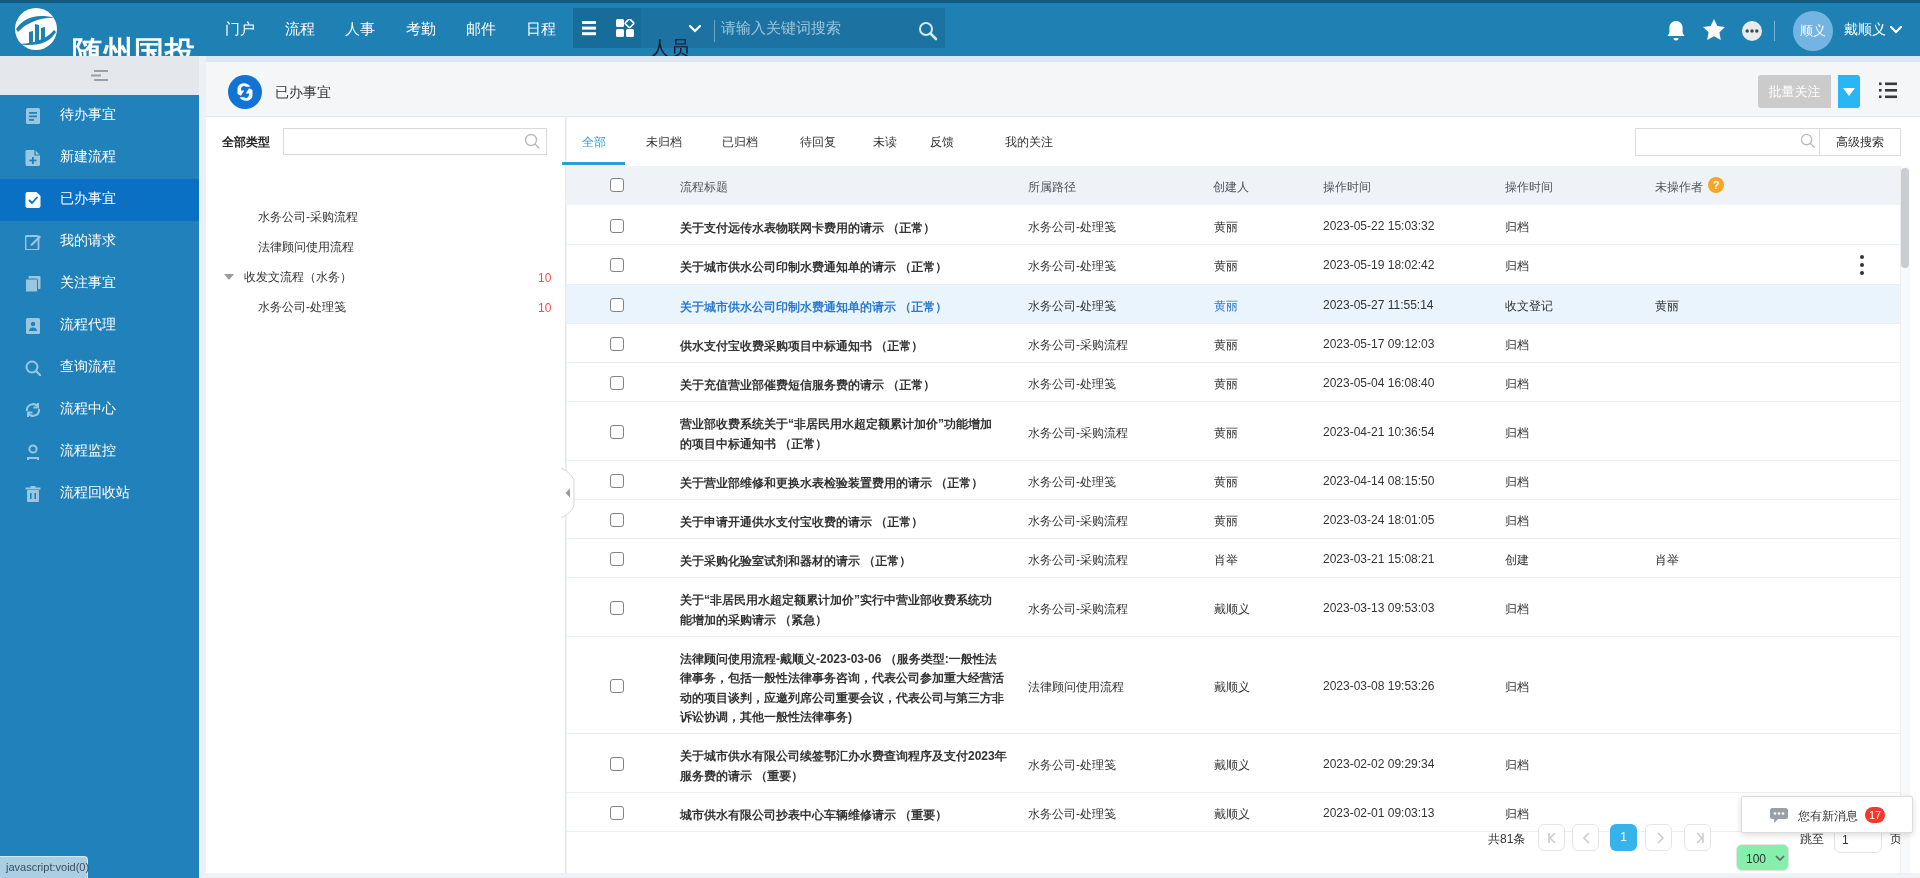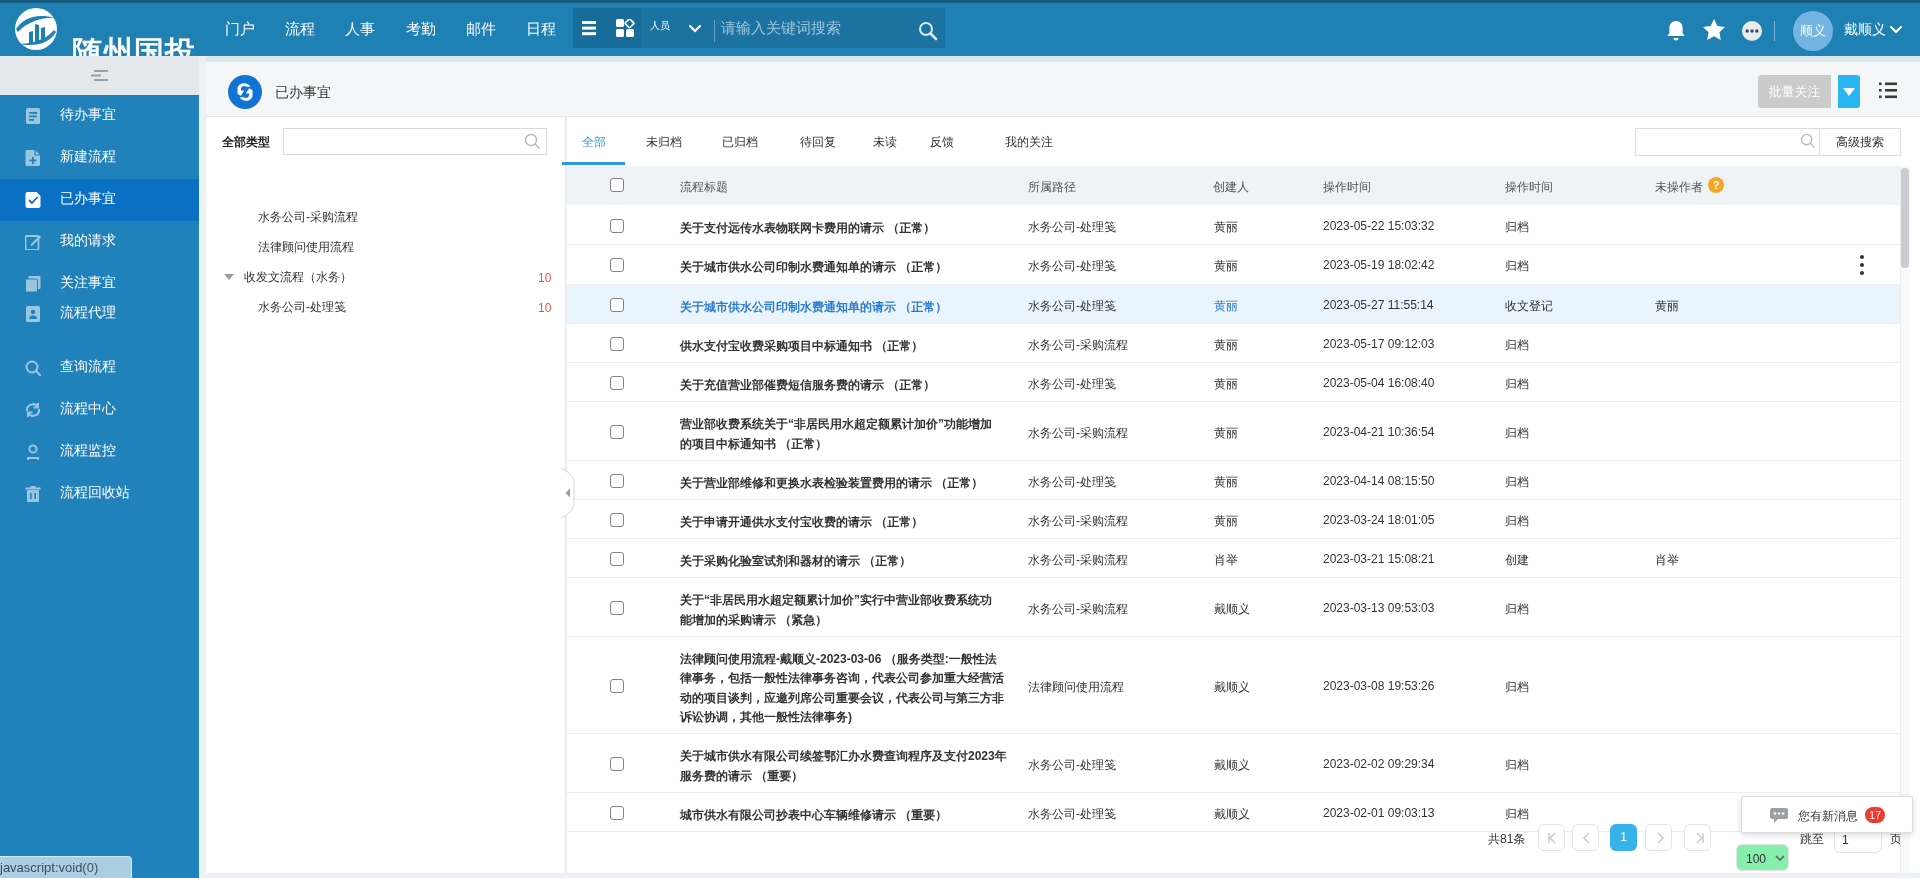--- a/index.html
+++ b/index.html
@@ -6,21 +6,21 @@
 html,body { width:1920px; height:878px; overflow:hidden; font-family:"Liberation Sans",sans-serif; }
 #app { position:relative; width:1920px; height:878px; background:#eef1f5; }
 .abs { position:absolute; }
 
 
 #topbar { position:absolute; left:0; top:0; width:1920px; height:56px; background:#1f80b4; border-top:3px solid #135b7e; }
 #logo-text { position:absolute; left:72px; top:7px; font-size:30px; font-weight:bold; color:#fff; letter-spacing:1px;margin-top:22px; }
 .nav-item { position:absolute; top:17px; font-size:15px; color:#fff; width:60px; text-align:center; }
 #searchpanel { position:absolute; left:573px; top:5px; width:372px; height:40px; background:#1c73a1; }
 .iconbox { position:absolute; top:5px; width:34px; height:40px; background:#186c99; }
-#renyuan { position:absolute; left:650px; top:16px; font-size:10px; color:#ffffff; }
+#renyuan { position:absolute; left:650px; top:32px; font-size:20px; color:#0f172a; }
 #sp-divider { position:absolute; left:714px; top:17px; width:1px; height:22px; background:rgba(255,255,255,0.35); }
 #sp-placeholder { position:absolute; left:721px; top:16px; font-size:15px; color:#9cc5dd; }
 #avatar { position:absolute; left:1793px; top:8px; width:40px; height:40px; border-radius:50%; background:#74b4e2; color:#fff; font-size:13px; text-align:center; line-height:40px; }
 #username { position:absolute; left:1844px; top:18px; font-size:14px; color:#fff; }
 
 
 #sidetop { position:absolute; left:0; top:56px; width:199px; height:39px; background:#e4e7eb; }
 #sidebar { position:absolute; left:0; top:95px; width:199px; height:783px; background:#2181ba; }
 .sm-item { position:absolute; left:0; width:199px; height:42px; }
 .sm-item.active { background:#0a70c4; }
@@ -62,21 +62,21 @@
 .hl { background:#e9f4fc; }
 .blue { color:#2d7bd0; }
 
 #pager { position:absolute; left:0; top:707px; width:1353px; height:40px; font-size:12px; color:#333; }
 .pbtn { position:absolute; top:0; width:27px; height:27px; border:1px solid #e4e4e4; border-radius:6px; background:#fff; }
 .pbtn svg { position:absolute; left:8px; top:7px; }
 #pcur { position:absolute; top:0; width:27px; height:27px; border-radius:6px; background:#35b3ea; color:#fff; text-align:center; line-height:27px; }
 
 #popup { position:absolute; left:1741px; top:796px; width:172px; height:37px; background:#fff; border:1px solid #ddd; border-radius:2px; box-shadow:0 2px 6px rgba(0,0,0,0.15); }
 #scrollthumb { position:absolute; left:1901px; top:168px; width:8px; height:100px; background:#c9ccd0; border-radius:4px; }
-#statusbar { position:absolute; left:0; top:856px; width:132px; height:22px; background:rgba(255,255,255,0.62); border-top:1px solid rgba(255,255,255,0.5); border-right:1px solid rgba(255,255,255,0.5); border-radius:0 4px 0 0; font-size:13px; color:#3e4d57; line-height:21px; }
+#statusbar { position:absolute; left:0; top:856px; width:88px; height:22px; background:rgba(255,255,255,0.62); border-top:1px solid rgba(255,255,255,0.5); border-right:1px solid rgba(255,255,255,0.5); border-radius:0 4px 0 0; font-size:11px; color:#3e4d57; line-height:21px; padding-left:6px; }
 #handle { position:absolute; left:561px; top:468px; }
 </style>
 </head>
 <body>
 <div id="app">
 
   <div id="topbar">
     <svg class="abs" style="left:15px;top:3px" width="42" height="46" viewBox="0 0 42 46">
       <circle cx="21" cy="23" r="21" fill="#fff"></circle>
       <path d="M1 23 C 9 12 20 7 41 12 C 27 11 12 16 3 26 Z" fill="#1f80b4"></path>
@@ -180,21 +180,21 @@
         </svg>
         <span class="sm-text">我的请求</span>
       </div>
       <div class="sm-item" style="top: 168px;">
         <svg class="sm-icon" viewBox="0 0 16 16">
           <rect x="3.5" y="0" width="12" height="13" rx="1" fill="#fff"></rect>
           <rect x="0.5" y="3" width="12" height="13" rx="1" fill="#fff" stroke="#2181ba" stroke-width="1"></rect>
         </svg>
         <span class="sm-text">关注事宜</span>
       </div>
-      <div class="sm-item" style="top: 198px; text-align: center;">
+      <div class="sm-item" style="top: 210px; text-align: center;">
         <svg class="sm-icon" viewBox="0 0 16 16">
           <rect x="1" y="0" width="14" height="16" rx="1.5" fill="#fff"></rect>
           <circle cx="8" cy="6" r="2.2" fill="#2181ba"></circle>
           <path d="M4 13 C4 10.5 6 9.5 8 9.5 C10 9.5 12 10.5 12 13 Z" fill="#2181ba"></path>
         </svg>
         <span class="sm-text">流程代理</span>
       </div>
       <div class="sm-item" style="top: 252px;">
         <svg class="sm-icon" viewBox="0 0 16 16">
           <circle cx="7" cy="7" r="5.5" stroke="#fff" stroke-width="2" fill="none"></circle>

